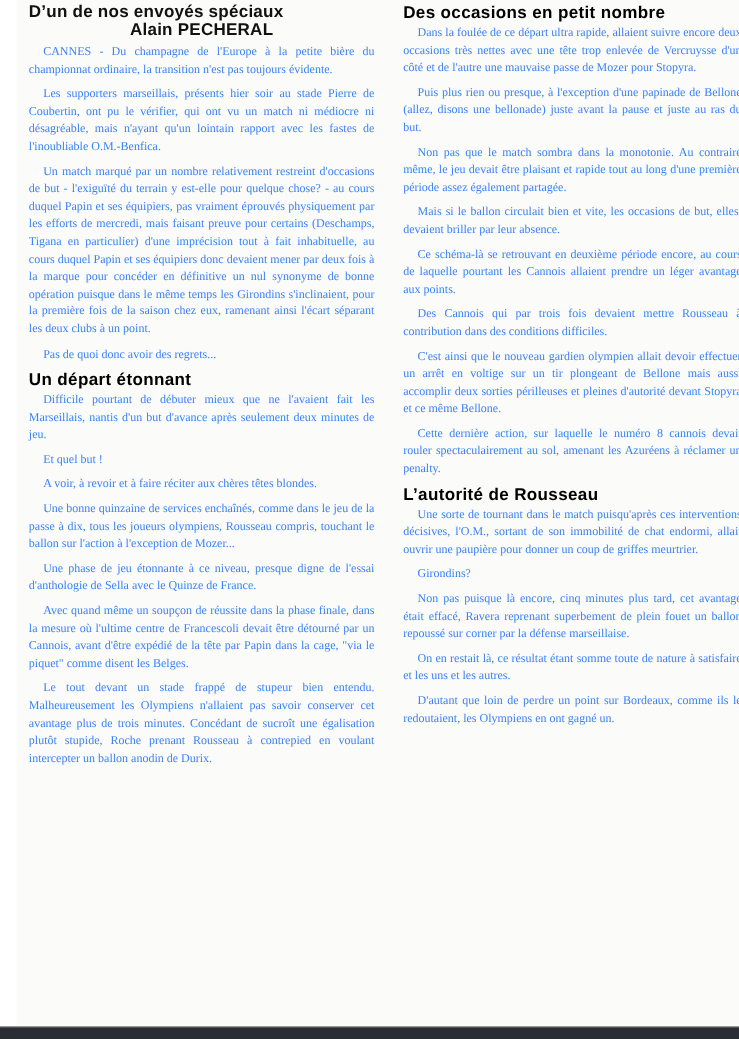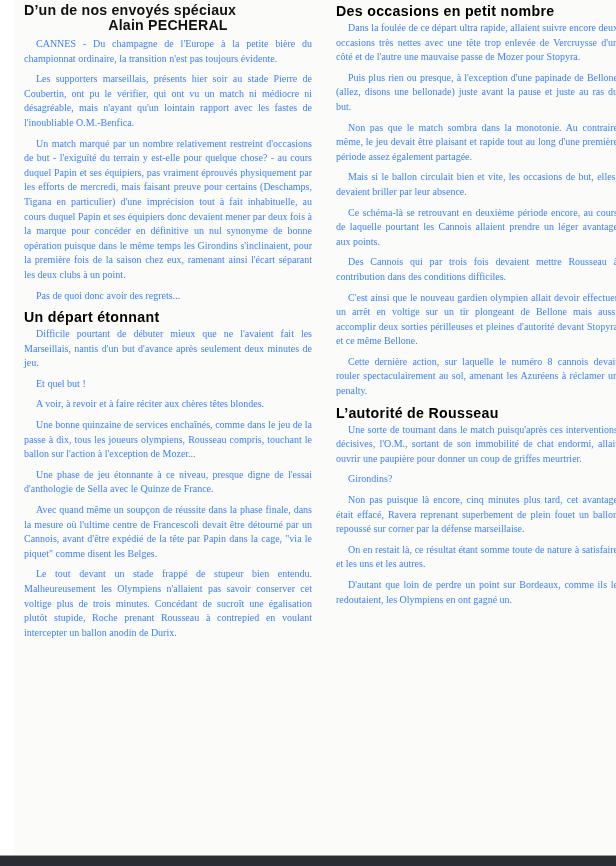--- a/index.html
+++ b/index.html
@@ -30,21 +30,21 @@
     <p>Un match marqué par un nombre relativement restreint d'occasions de but - l'exiguïté du terrain y est-elle pour quelque chose? - au cours duquel Papin et ses équipiers, pas vraiment éprouvés physiquement par les efforts de mercredi, mais faisant preuve pour certains (Deschamps, Tigana en particulier) d'une imprécision tout à fait inhabituelle, au cours duquel Papin et ses équipiers donc devaient mener par deux fois à la marque pour concéder en définitive un nul synonyme de bonne opération puisque dans le même temps les Girondins s'inclinaient, pour la première fois de la saison chez eux, ramenant ainsi l'écart séparant les deux clubs à un point.</p>
     <p>Pas de quoi donc avoir des regrets...</p>
 
     <h2 class="gap">Un départ étonnant</h2>
     <p>Difficile pourtant de débuter mieux que ne l'avaient fait les Marseillais, nantis d'un but d'avance après seulement deux minutes de jeu.</p>
     <p>Et quel but !</p>
     <p>A voir, à revoir et à faire réciter aux chères têtes blondes.</p>
     <p>Une bonne quinzaine de services enchaînés, comme dans le jeu de la passe à dix, tous les joueurs olympiens, Rousseau compris, touchant le ballon sur l'action à l'exception de Mozer...</p>
     <p>Une phase de jeu étonnante à ce niveau, presque digne de l'essai d'anthologie de Sella avec le Quinze de France.</p>
     <p>Avec quand même un soupçon de réussite dans la phase finale, dans la mesure où l'ultime centre de Francescoli devait être détourné par un Cannois, avant d'être expédié de la tête par Papin dans la cage, "via le piquet" comme disent les Belges.</p>
-    <p>Le tout devant un stade frappé de stupeur bien entendu. Malheureusement les Olympiens n'allaient pas savoir conserver cet voltige plus de trois minutes. Concédant de sucroît une égalisation plutôt stupide, Roche prenant Rousseau à contrepied en voulant intercepter un ballon anodin de Durix.</p>
+    <p>Le tout devant un stade frappé de stupeur bien entendu. Malheureusement les Olympiens n'allaient pas savoir conserver cet avantage plus de trois minutes. Concédant de sucroît une égalisation plutôt stupide, Roche prenant Rousseau à contrepied en voulant intercepter un ballon anodin de Durix.</p>
   </div>
 
   <div class="col right">
     <h2 style="margin-top:3px;">Des occasions en petit nombre</h2>
     <p>Dans la foulée de ce départ ultra rapide, allaient suivre encore deux occasions très nettes avec une tête trop enlevée de Vercruysse d'un côté et de l'autre une mauvaise passe de Mozer pour Stopyra.</p>
     <p>Puis plus rien ou presque, à l'exception d'une papinade de Bellone (allez, disons une bellonade) juste avant la pause et juste au ras du but.</p>
     <p>Non pas que le match sombra dans la monotonie. Au contraire même, le jeu devait être plaisant et rapide tout au long d'une première période assez également partagée.</p>
     <p>Mais si le ballon circulait bien et vite, les occasions de but, elles, devaient briller par leur absence.</p>
     <p>Ce schéma-là se retrouvant en deuxième période encore, au cours de laquelle pourtant les Cannois allaient prendre un léger avantage aux points.</p>
     <p>Des Cannois qui par trois fois devaient mettre Rousseau à contribution dans des conditions difficiles.</p>

